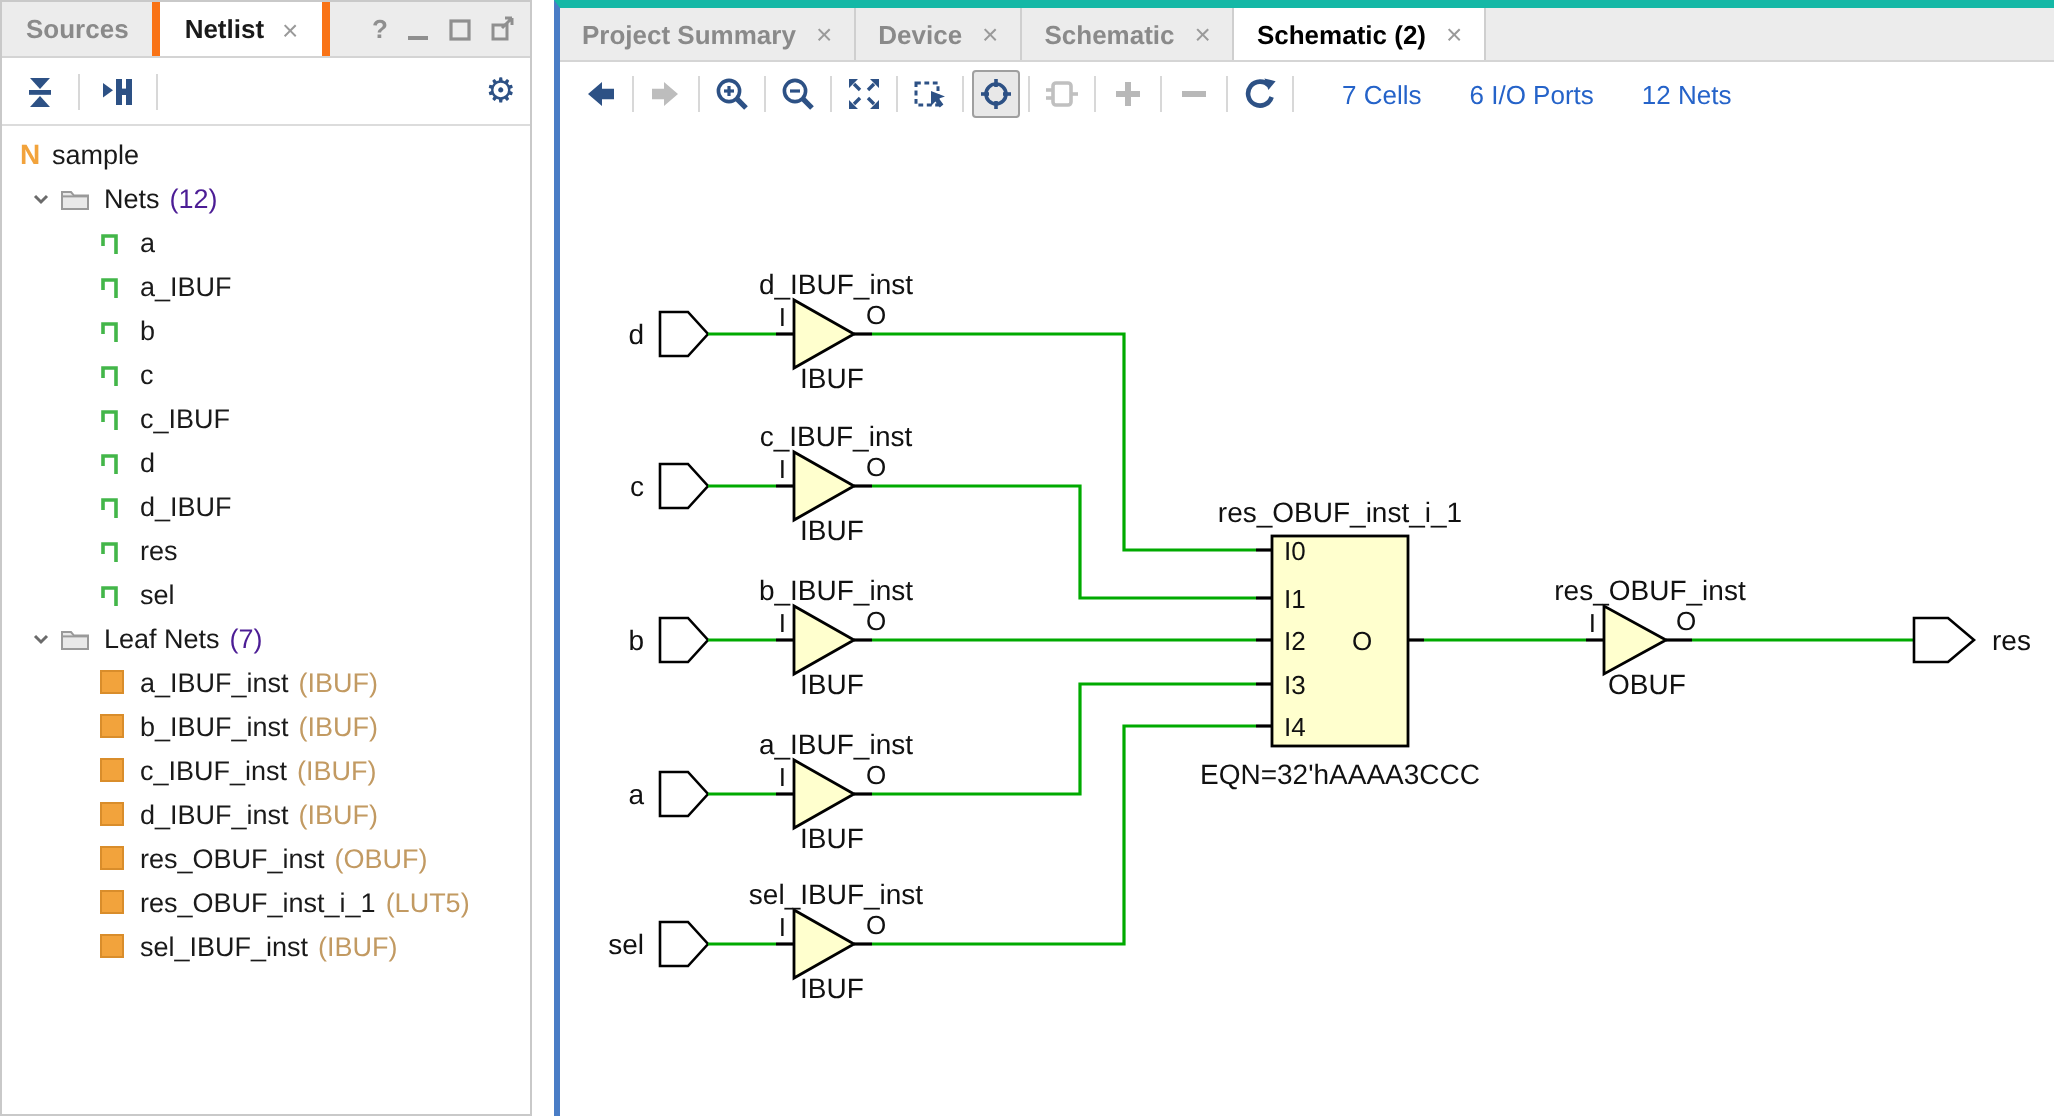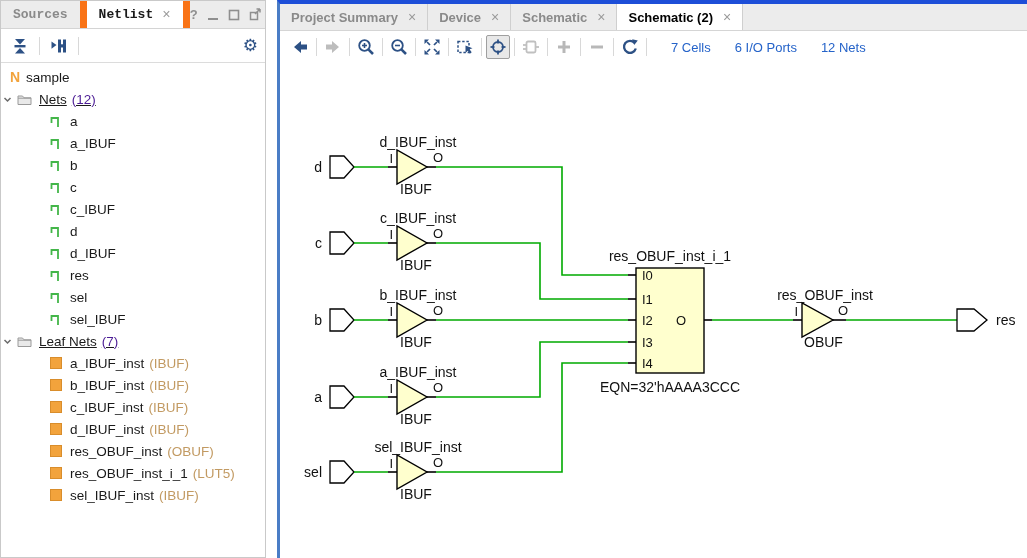--- a/index.html
+++ b/index.html
@@ -3,44 +3,44 @@
 <meta charset="utf-8">
 <style>
   html,body{margin:0;padding:0;background:#fff;font-family:"Liberation Sans",sans-serif;}
   #app{position:relative;width:1027px;height:558px;overflow:hidden;background:#fff;}
 
   
   .left-panel{position:absolute;left:0;top:0;width:266px;height:558px;box-sizing:border-box;
     border:1px solid #c9c9c9;background:#fff;}
   .lp-tabs{height:27px;background:#ececec;border-bottom:1px solid #d4d4d4;display:flex;align-items:stretch;
     font-size:13px;font-weight:bold;color:#8a8a8a;}
-  .lp-tab{display:flex;align-items:center;gap:9px;padding:0 12px;border-right:7px solid #f97316;font-family:Liberation Mono, monospace;}
+  .lp-tab{display:flex;align-items:center;gap:9px;padding:0 12px;border-right:4px solid #f97316;}
   .lp-tab.active{background:#fff;color:#1a1a1a;}
   .tab-close{color:#9a9a9a;font-weight:normal;font-size:14px;line-height:1;}
   .lp-winicons{margin-left:auto;display:flex;align-items:center;gap:9px;padding-right:7px;}
   .winicon{color:#8f8f8f;font-weight:bold;font-size:13px;display:flex;align-items:center;}
   .lp-toolbar{height:33px;display:flex;align-items:center;gap:7px;padding:0 7px;border-bottom:1px solid #dcdcdc;background:#fff;}
   .sep{width:1px;height:18px;background:#d8d8d8;}
   .gear{margin-left:auto;color:#2d5185;font-size:17px;line-height:1;}
 
   .tree{position:absolute;top:62px;left:1px;right:1px;bottom:1px;overflow:hidden;font-size:13.5px;color:#1a1a1a;padding-top:3px;}
   .trow{height:22px;display:flex;align-items:center;white-space:nowrap;}
   .trow .ic{display:flex;align-items:center;}
-  .lvl0{padding-left:8px;}  .lvl1{text-decoration:underline;}  .lvl2{padding-left:48px;}
+  .lvl0{padding-left:8px;}  .lvl1{padding-left:13px;}  .lvl2{padding-left:48px;}
   .nicon{color:#f2a33c;font-weight:bold;font-size:14px;width:16px;}
   .chev{margin-right:4px;}
   .folder{margin-right:7px;}
   .neticon{margin-right:7px;}
   .cellicon{margin-right:8px;}
   .count{color:#4c1d95;margin-left:5px;}
   .ctype{color:#c29a62;margin-left:5px;}
 
   
   .right-panel{position:absolute;left:277px;top:0;width:750px;height:558px;box-sizing:border-box;
-    border-left:3px solid #4a7dc6;border-top:4px solid #1d4ed8;background:#fff;}
+    border-left:3px solid #4a7dc6;border-top:4px solid #14b8a6;background:#fff;}
   .rp-tabs{height:26px;background:#ececec;display:flex;align-items:stretch;font-size:13px;font-weight:bold;
     color:#8a8a8a;border-bottom:1px solid #d5d5d5;}
   .rp-tab{display:flex;align-items:center;gap:10px;padding:0 11px;border-right:1px solid #cfcfcf;}
   .rp-tab.active{background:#fff;color:#000;}
   .rp-toolbar{height:32px;display:flex;align-items:center;gap:4px;padding:0 8px;background:#fff;border-bottom:1px solid #dcdcdc;}
   .tbtn{width:24px;height:24px;display:flex;align-items:center;justify-content:center;box-sizing:border-box;}
   .tbtn.toggled{background:#e8e8e8;border:1px solid #9f9f9f;border-radius:2px;}
   .stat{color:#2563c9;font-size:13px;margin-left:20px;white-space:nowrap;}
   .canvas{position:absolute;left:0;top:58px;width:747px;height:496px;background:#fff;}
   .canvas svg text{font-family:"Liberation Sans",sans-serif;fill:#111;}
@@ -187,28 +187,20 @@
           </span>
         <span>res</span>
       </div>
       <div class="trow lvl2">
         <span class="ic neticon">
             <svg width="13" height="14" viewBox="0 0 13 14">
               <path d="M1.5 9 V4 H8 V13" fill="none" stroke="#43b649" stroke-width="1.8"></path>
             </svg>
           </span>
         <span>sel</span>
-      </div>
-      <div class="trow lvl2">
-        <span class="ic neticon">
-            <svg width="13" height="14" viewBox="0 0 13 14">
-              <path d="M1.5 9 V4 H8 V13" fill="none" stroke="#43b649" stroke-width="1.8"></path>
-            </svg>
-          </span>
-        <span>sel_IBUF</span>
       </div>
 
       <div class="trow lvl1">
         <span class="ic chev">
           <svg width="11" height="11" viewBox="0 0 11 11">
               <path d="M2.5 4 L5.5 7 L8.5 4" fill="none" stroke="#6b6b6b" stroke-width="1.5"></path>
             </svg>
         </span>
         <span class="ic folder">
           <svg width="15" height="13" viewBox="0 0 15 13">

